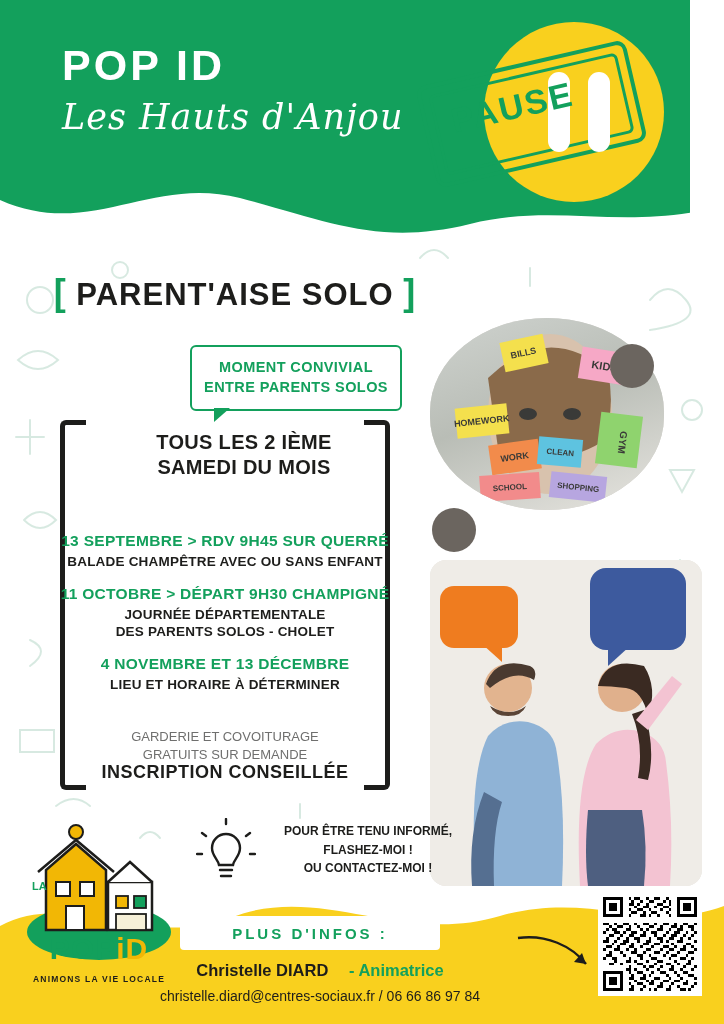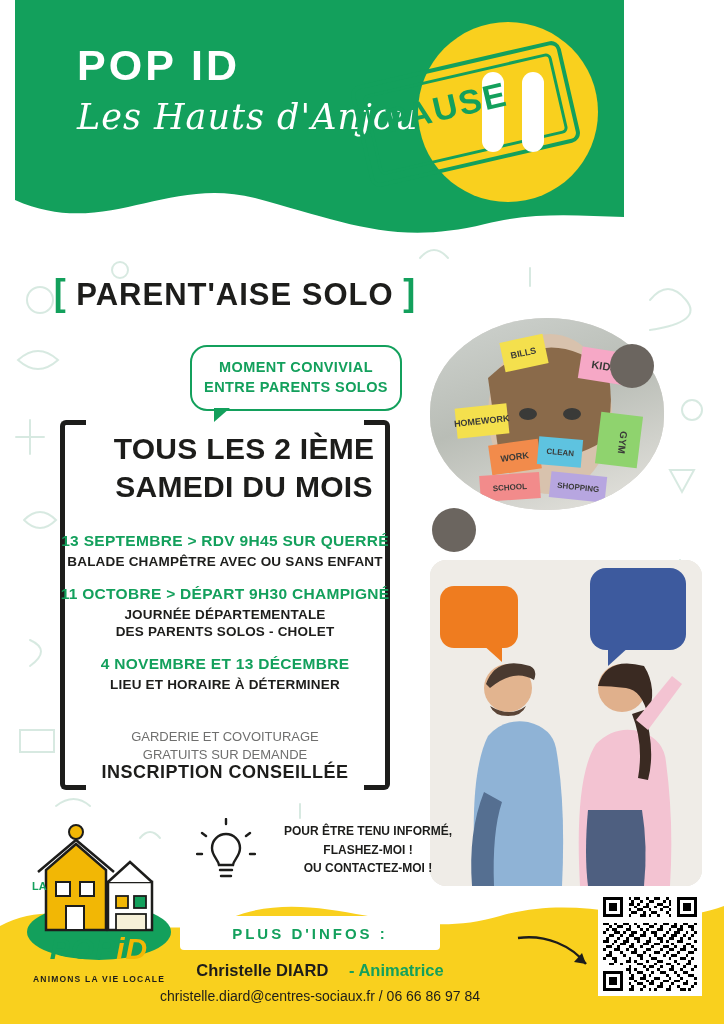--- a/index.html
+++ b/index.html
@@ -19,21 +19,21 @@
 
   
   .doodles {
     position:absolute; inset:0;
     opacity:0.16;
     pointer-events:none;
   }
 
   
   .header {
-    position:absolute; top:0; left:15px; width:609px; height:248px;
+    position:absolute; top:0; left:0; width:690px; height:248px;
     background:#13a05c;
     overflow:hidden;
     padding-left:25px;
   }
   .header-wave {
     position:absolute; bottom:-2px; left:0; width:724px; height:70px;
   }
   .brand {
     position:absolute; top:44px; left:62px; width:400px;
   }
@@ -108,21 +108,21 @@
     letter-spacing:1px;
     line-height:1.25;
   }
   .parentaise .brk { color:#13a05c; font-size:36px; }
 
   
   .bubble {
     position:absolute; top:345px; left:190px;
     width:212px; padding:11px 10px 12px;
     border:2px solid #13a05c;
-    border-radius:17px;
+    border-radius:6px;
     background:#ffffff;
     text-align:center;
     color:#13a05c;
     font-size:14.5px;
     font-weight:bold;
     line-height:1.35;
     letter-spacing:0.4px;
   }
   .bubble:after{
     content:"";
@@ -143,21 +143,21 @@
     border-top:5px solid #1d1d1b;
     border-bottom:5px solid #1d1d1b;
   }
   .frame .bl { left:0; border-left:5px solid #1d1d1b; border-radius:6px 0 0 6px;}
   .frame .br { right:0; border-right:5px solid #1d1d1b; border-radius:0 6px 6px 0;}
 
   .when {
     position:absolute; top:430px; left:60px; width:368px;
     text-align:center;
     color:#1d1d1b;
-    font-size:30px; font-weight:bold; line-height:1.25;
+    font-size:20px; font-weight:bold; line-height:1.25;
     letter-spacing:0.3px;
   }
 
   .events { position:absolute; top:532px; left:45px; width:360px; text-align:center; }
   .ev { margin-bottom:14px; }
   .ev-date {
     color:#13a05c; font-weight:bold; font-size:15.5px; letter-spacing:0.3px;
   }
   .ev-desc {
     color:#1d1d1b; font-weight:bold; font-size:13.5px; line-height:1.3; margin-top:3px;
@@ -221,21 +221,21 @@
 
   .lightbulb { position:absolute; top:818px; left:196px; width:60px;height:70px; }
   .flash-text {
     position:absolute; top:822px; left:268px; width:200px;
     text-align:center; color:#1d1d1b; font-size:12px; line-height:1.55;
     font-weight:bold;
   }
 
   .logo { position:absolute; left:24px; bottom:22px; width:150px; height:190px; }
   .logo-text { position:absolute; left:24px; bottom:58px; width:150px; text-align:center;
-               font-size:30px; font-weight:bold; color:#13a05c; letter-spacing:1px;font-style:italic;}
+               font-size:30px; font-weight:bold; color:#13a05c; letter-spacing:1px;}
   .logo-text .i { color:#f2b705; }
   .logo-tag { position:absolute; left:24px; bottom:40px; width:150px; text-align:center;
               font-size:8.5px; letter-spacing:1.2px; color:#1d1d1b; font-weight:bold;}
   .logo-la { position:absolute; left:32px; bottom:132px; font-size:11px; font-weight:bold; color:#13a05c;}
 
   .infos-banner {
     position:absolute; left:180px; bottom:74px; width:260px; height:34px;
     background:#ffffff; border-radius:4px;
     display:flex;align-items:center;justify-content:center;
     color:#13a05c; font-weight:bold; font-size:15px; letter-spacing:3px;

